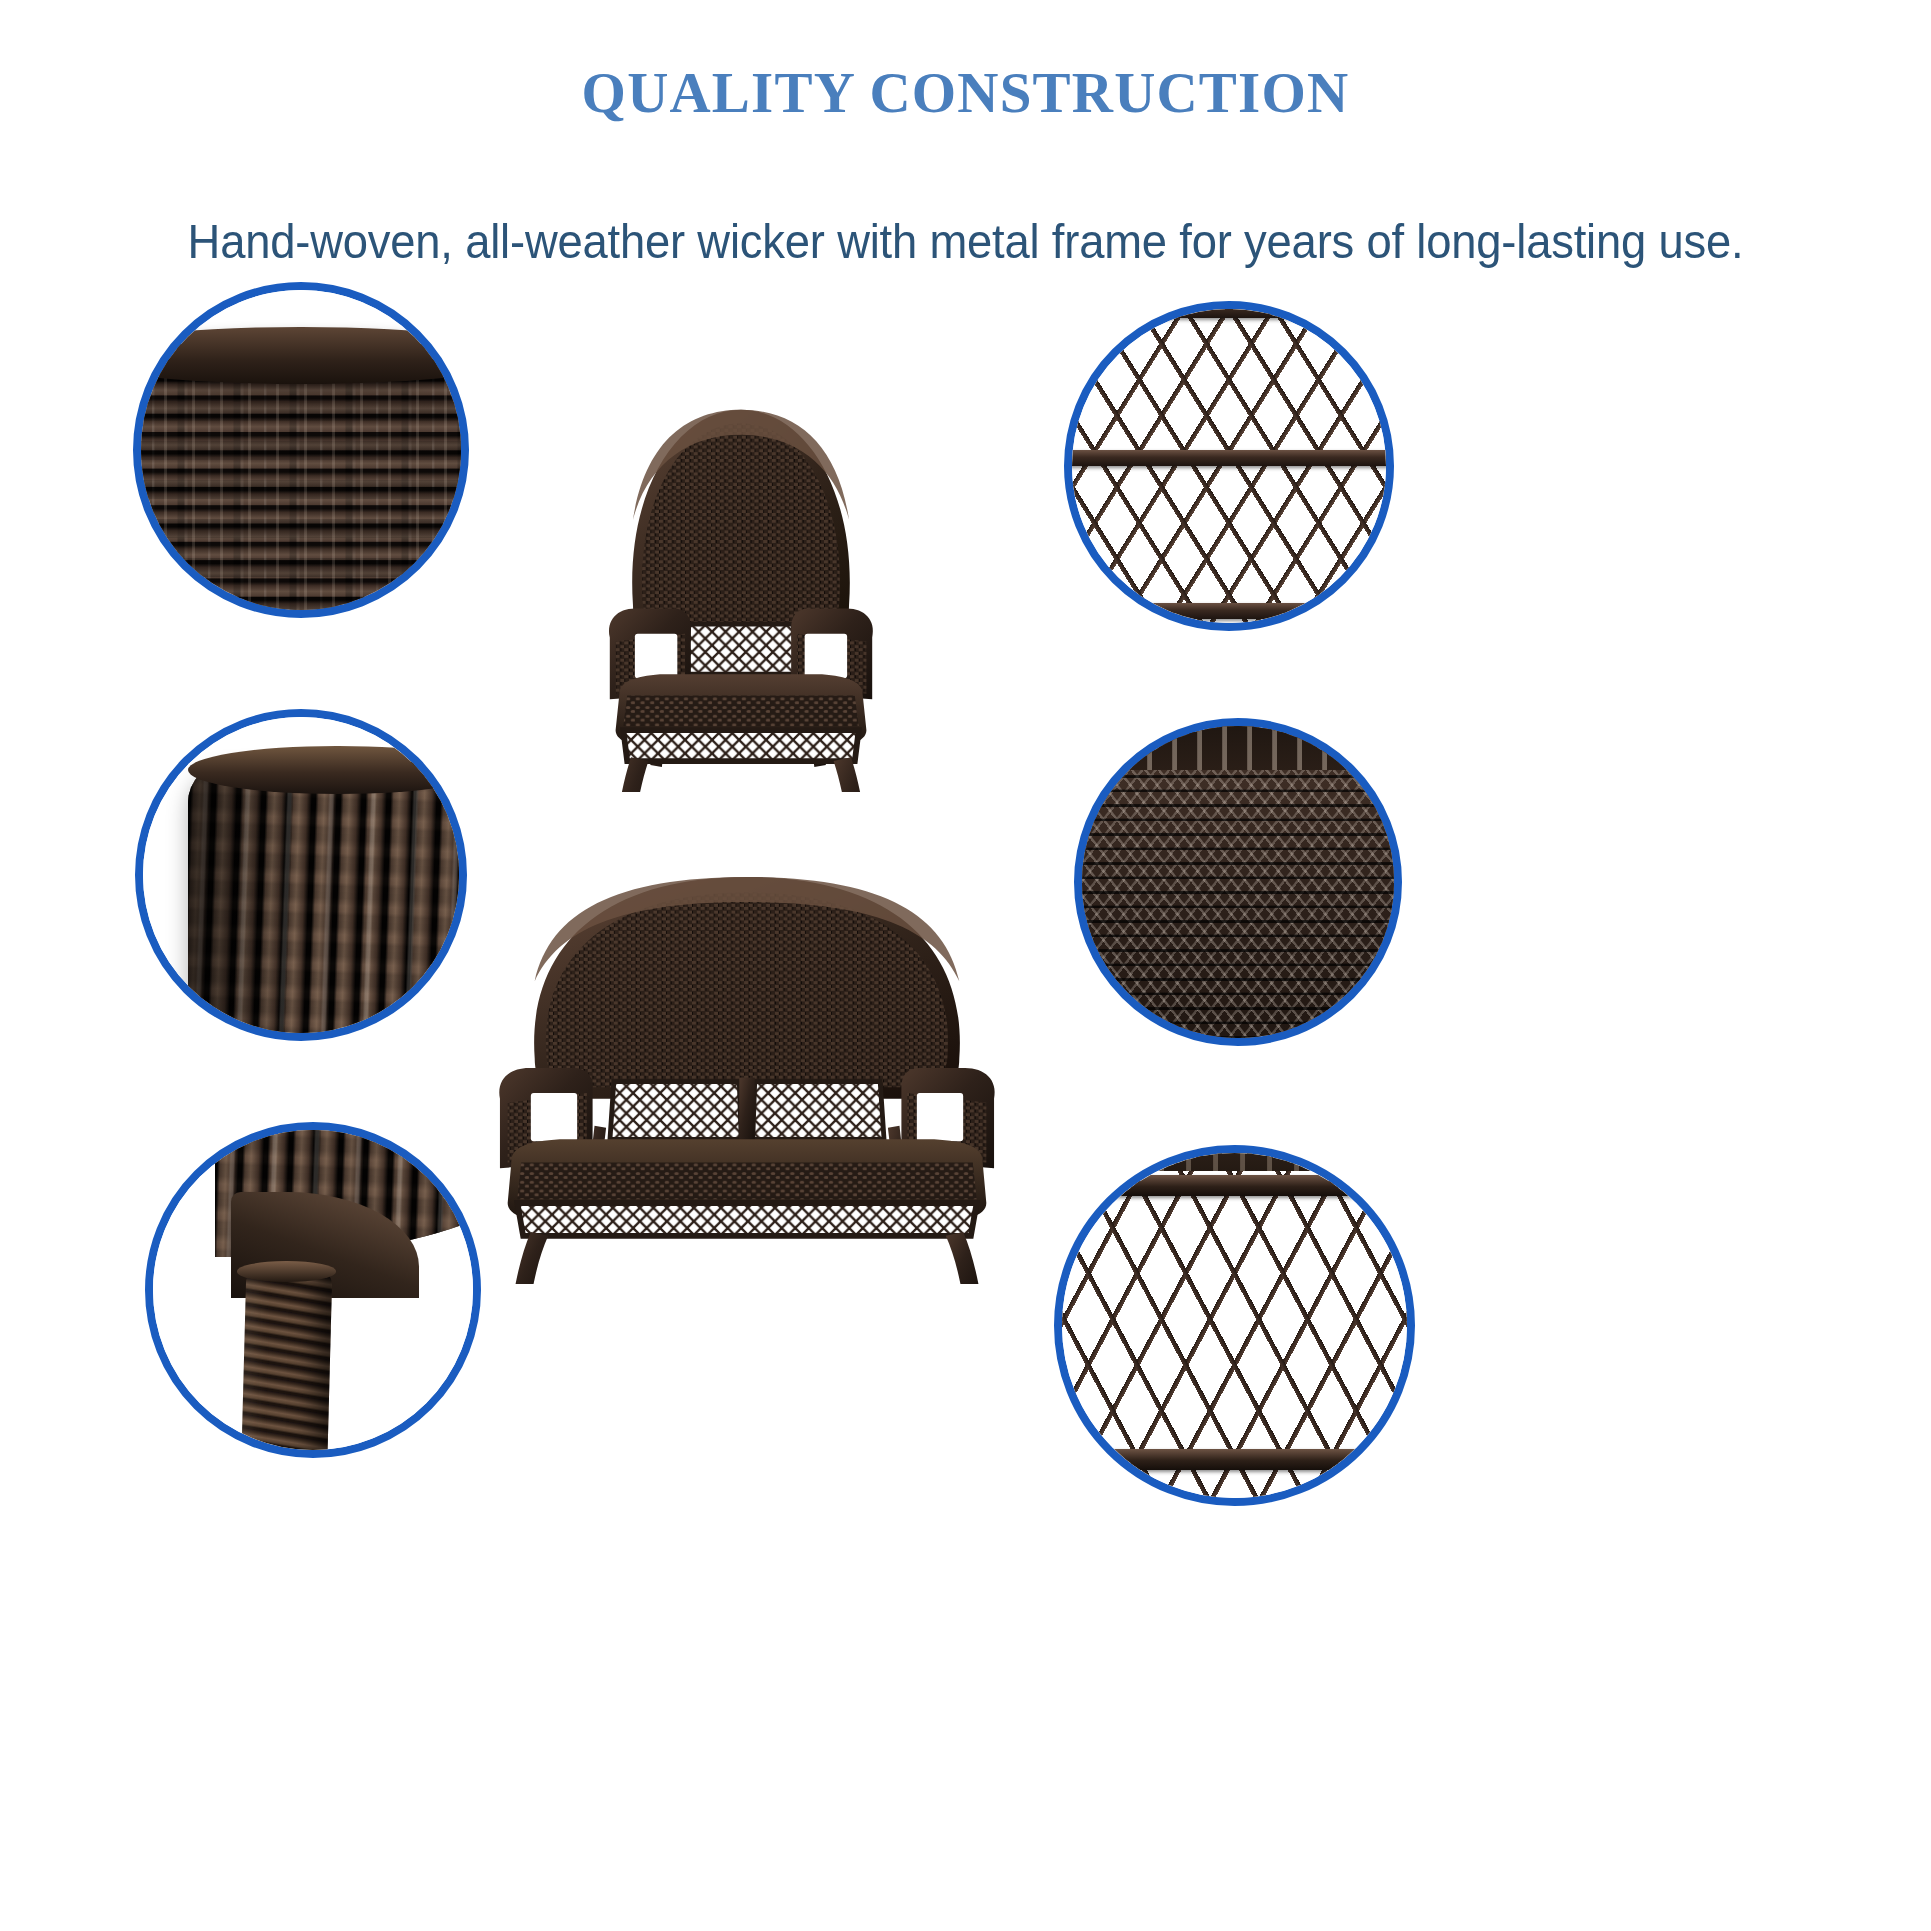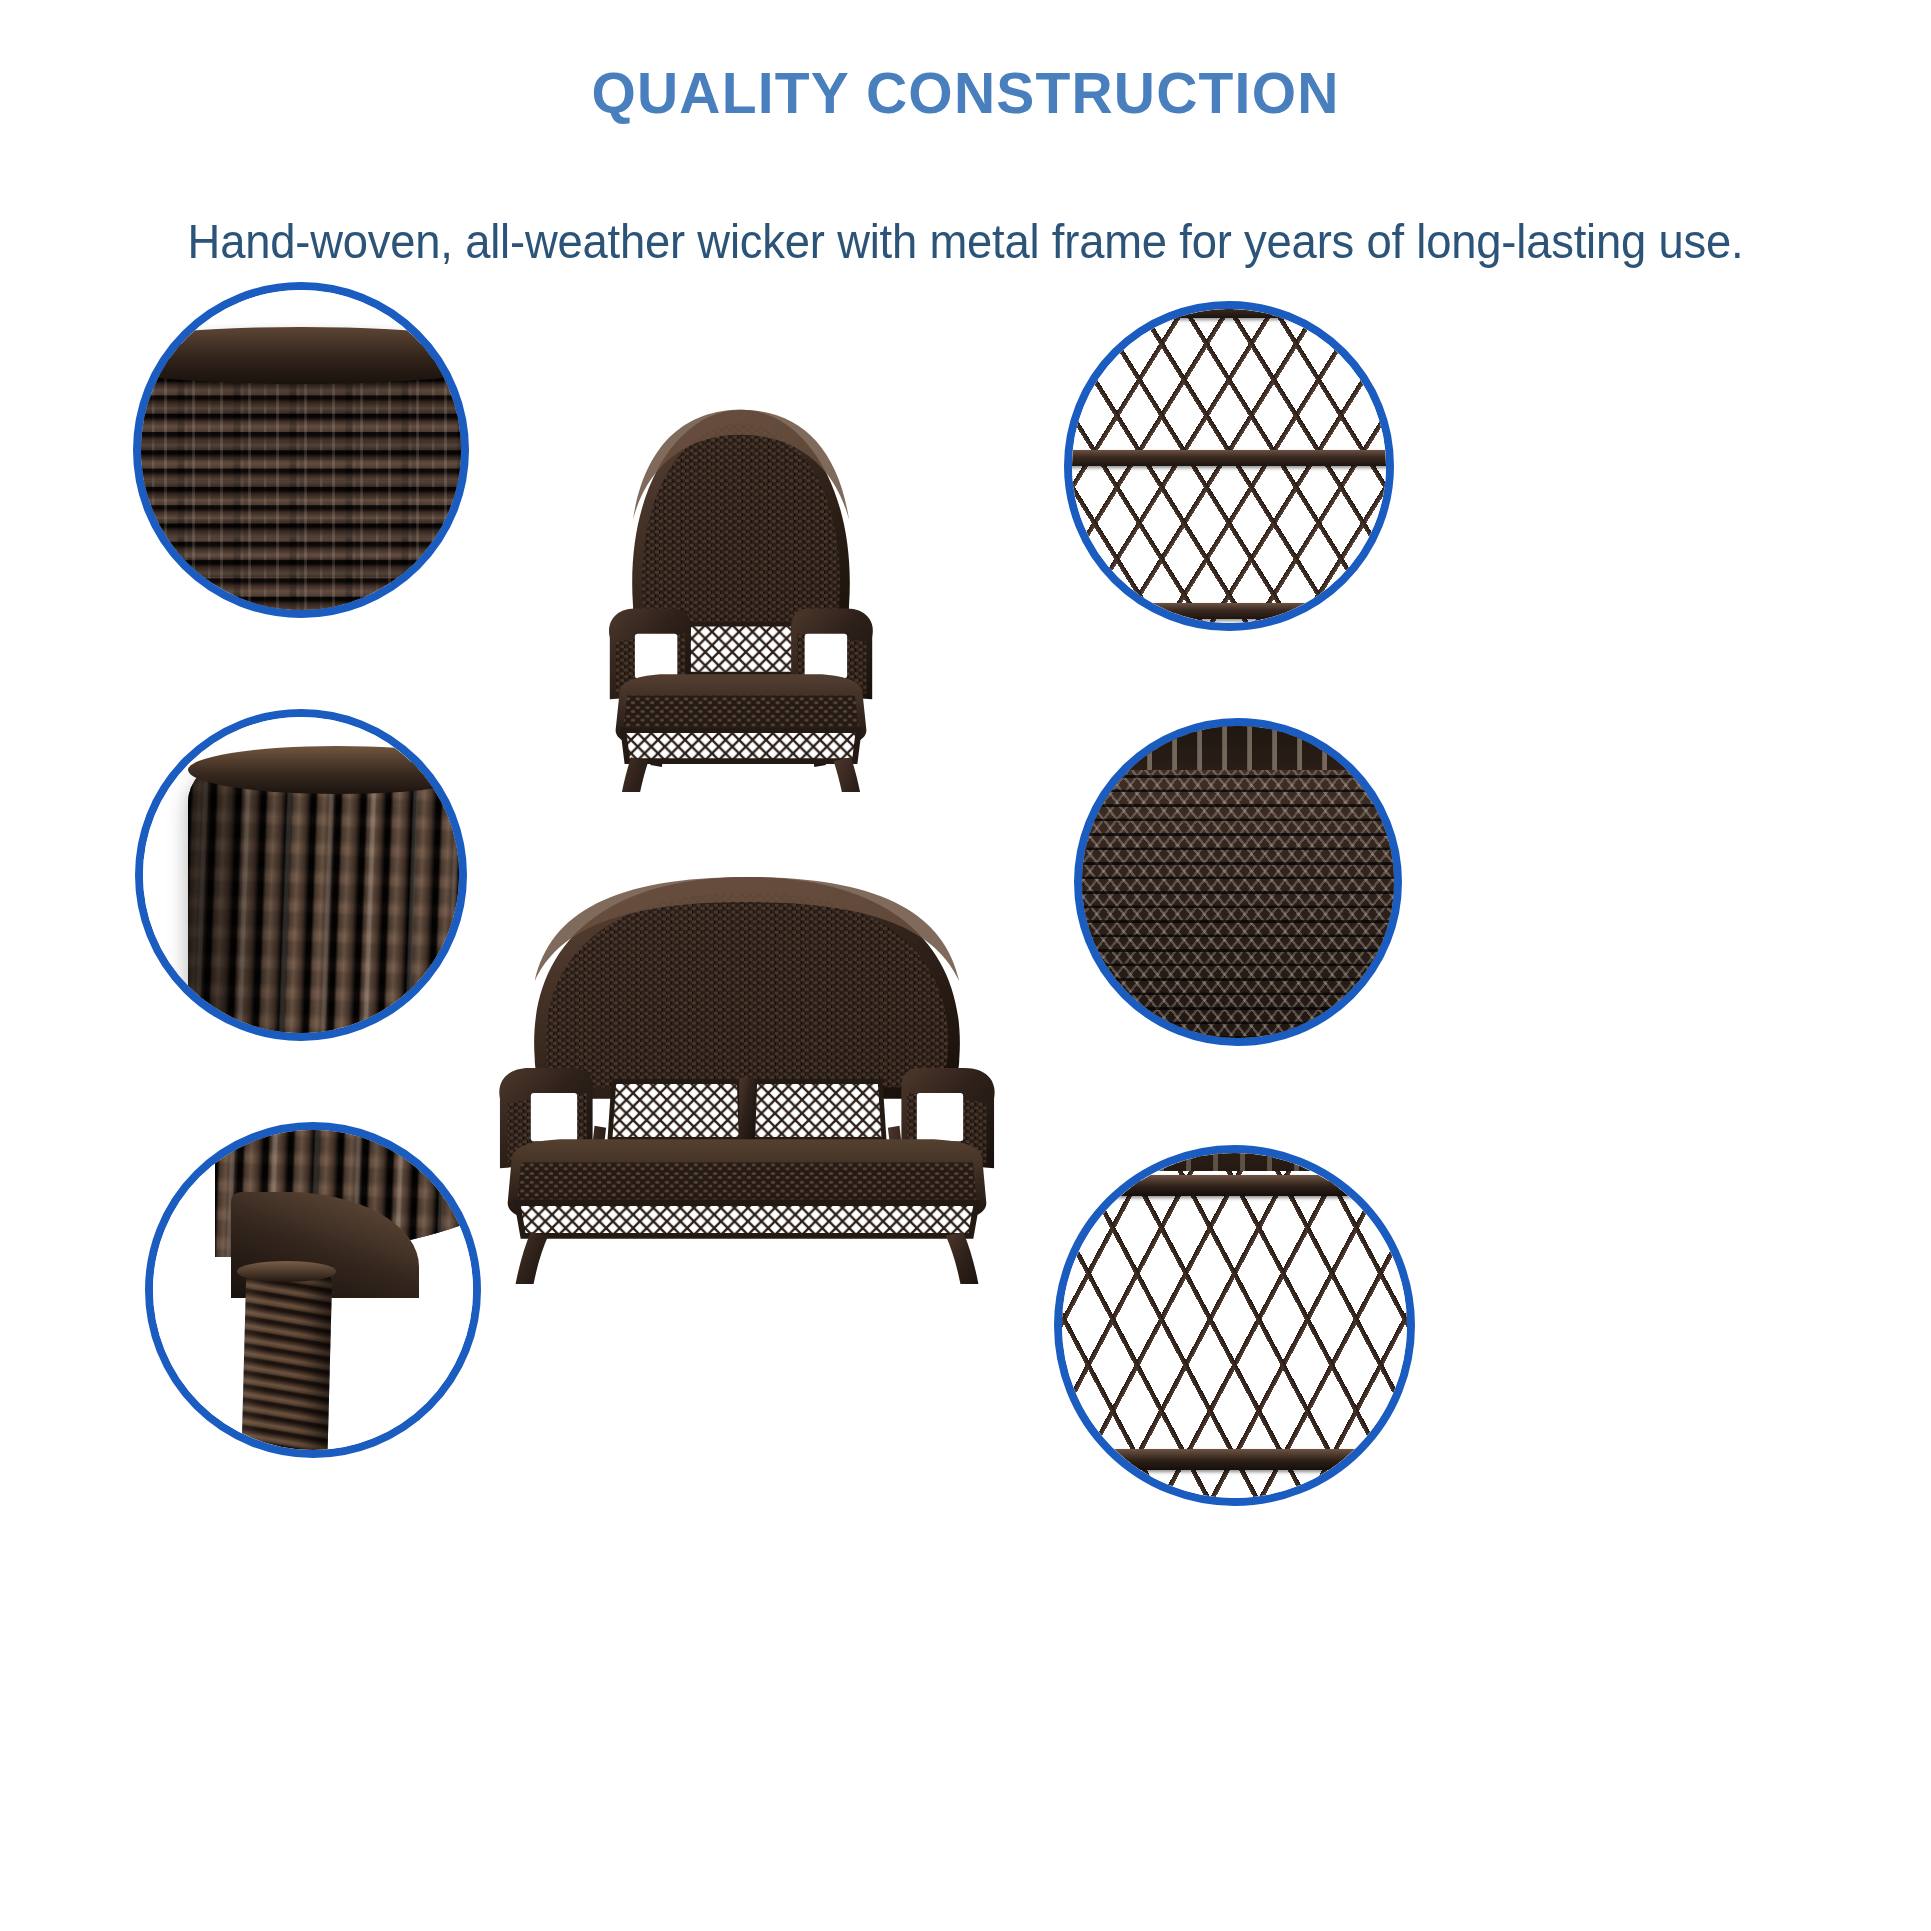--- a/index.html
+++ b/index.html
@@ -10,21 +10,21 @@
     font-family:"Liberation Sans", sans-serif;
     overflow:hidden;
     position:relative;
   }
   .page{position:relative;width:1931px;height:1931px;background:#fff;}
 
   
   .title{
     position:absolute;top:60px;left:0;width:1931px;
     text-align:center;
-    font-family:Liberation Sans, sans-serif;
+    font-family:Liberation Serif, serif;
     font-weight:bold;
     font-size:57px;
     letter-spacing:1.2px;
     color:#4a7fbd;
     white-space:nowrap;
   }
   .subtitle{
     position:absolute;top:214px;left:0;width:1931px;
     text-align:center;
     font-family:"Liberation Sans", sans-serif;

